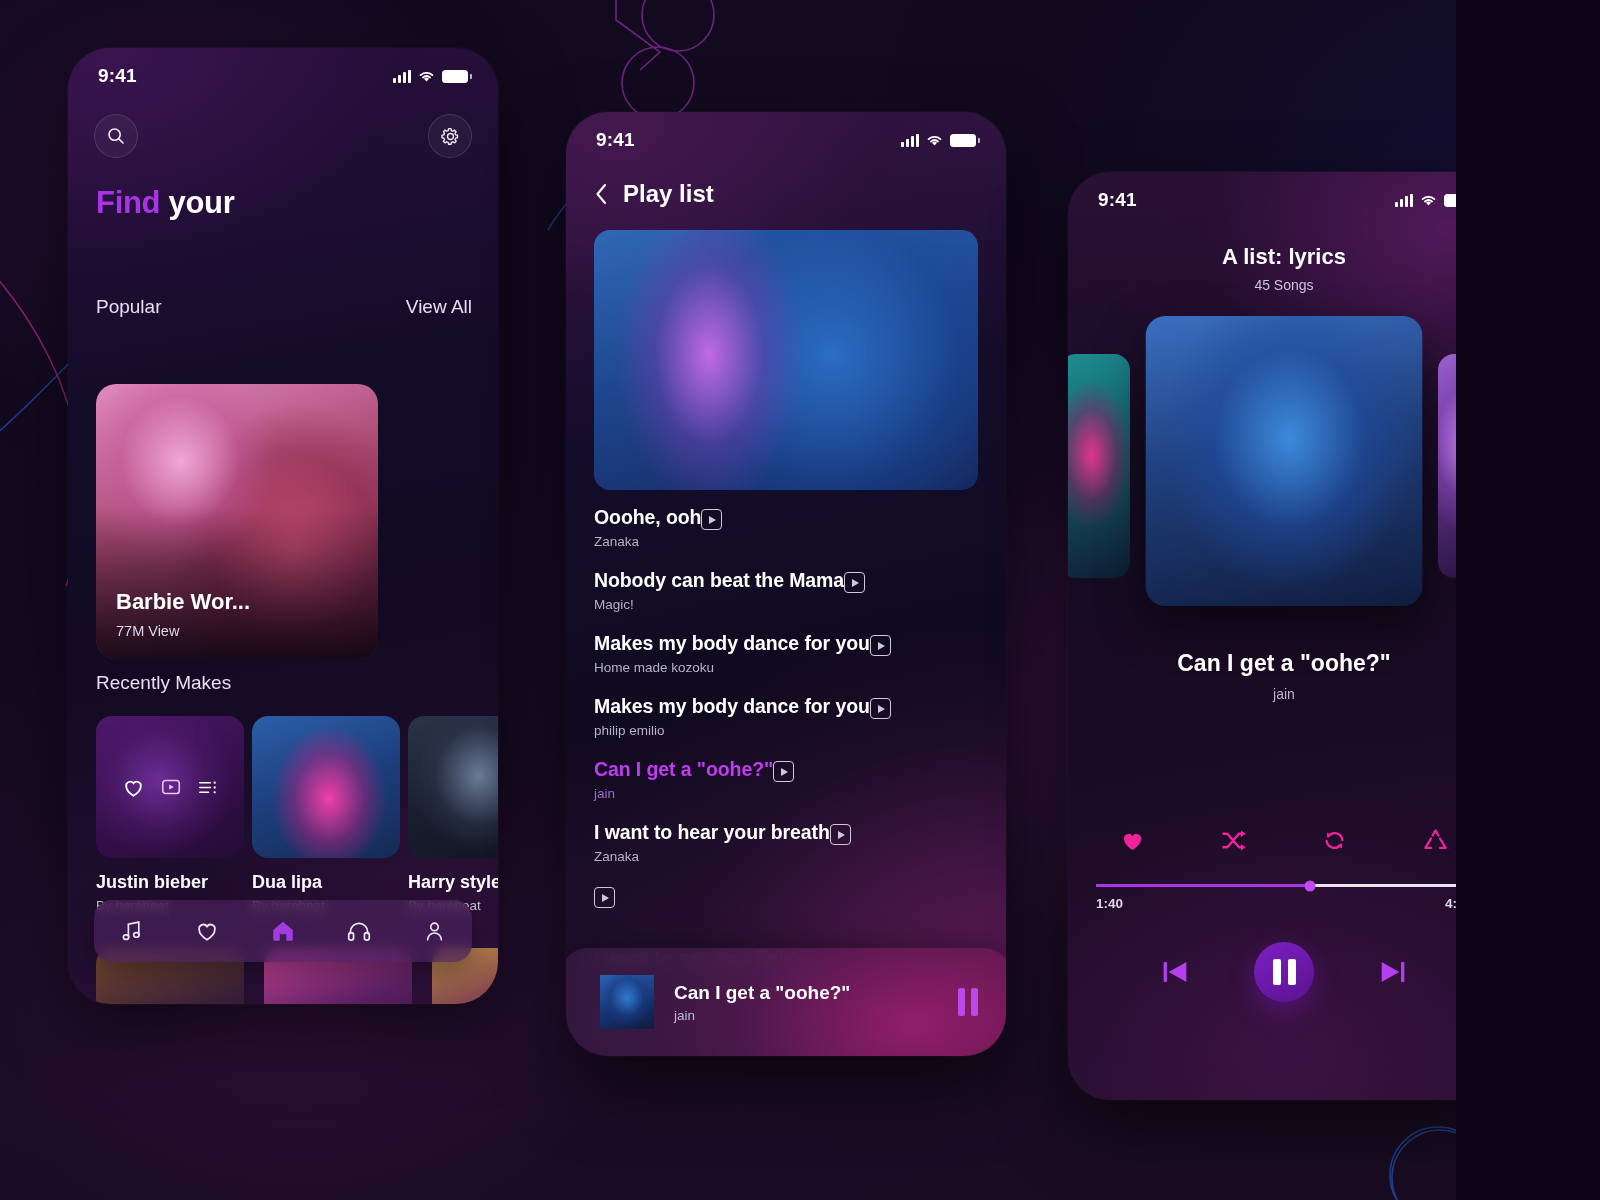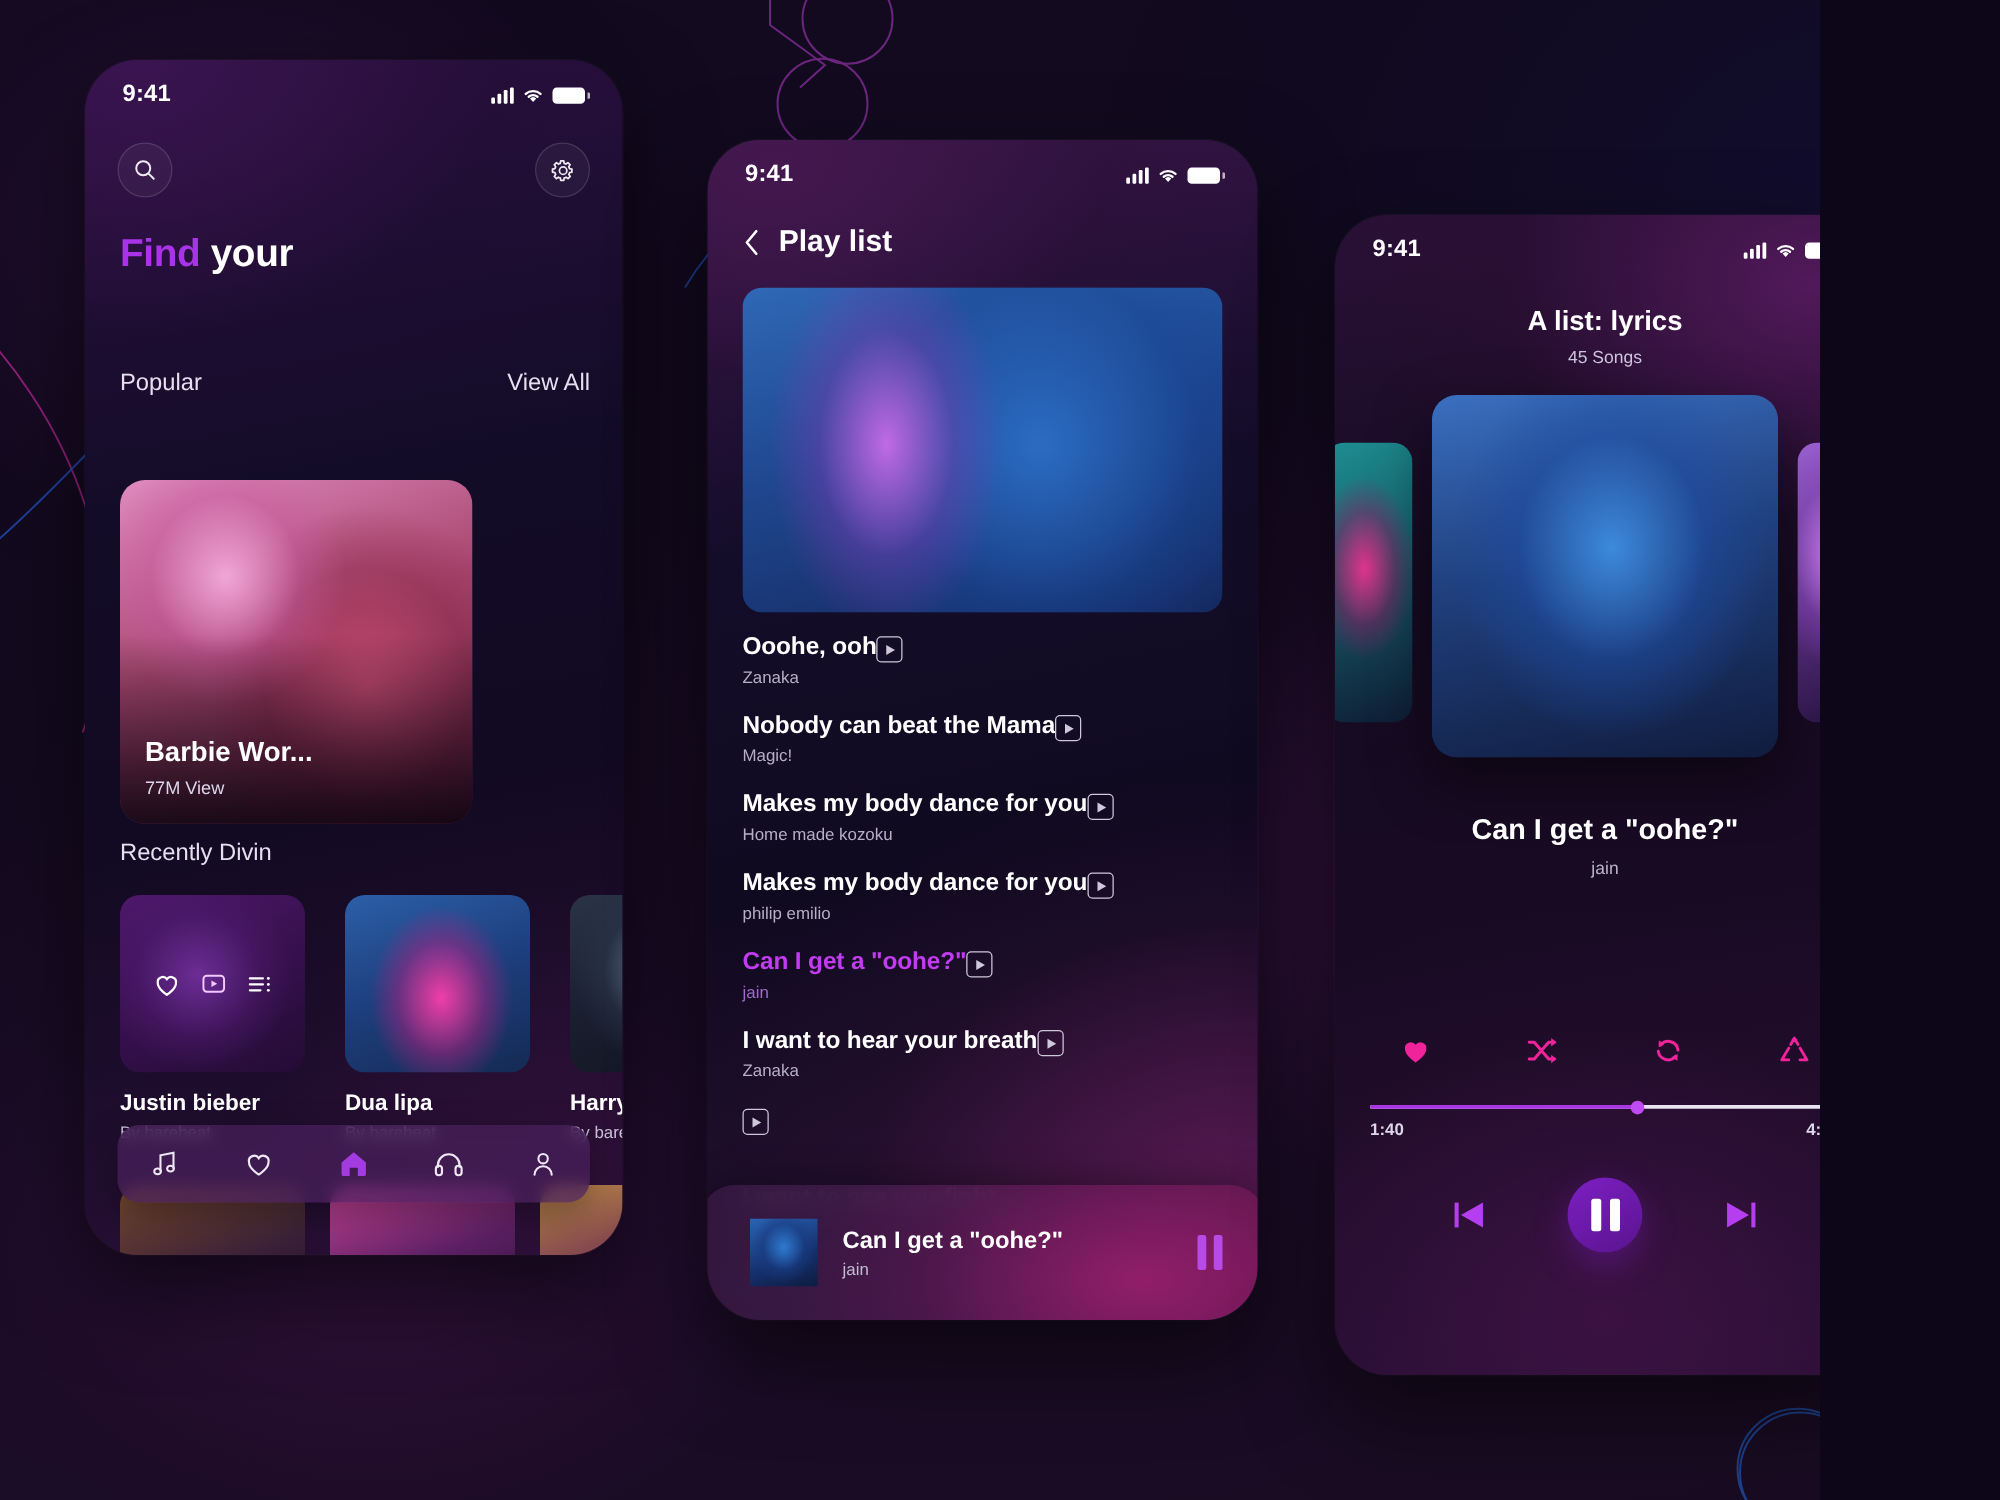--- a/index.html
+++ b/index.html
@@ -120,21 +120,21 @@
   .pop-card .shade {
     position: absolute; inset: 0;
     background: linear-gradient(to bottom, rgba(0,0,0,0) 45%, rgba(5,2,12,0.82) 100%);
   }
   .pop-meta { position: absolute; left: 20px; bottom: 20px; }
   .pop-name { color: #fff; font-size: 22px; font-weight: bold; white-space: nowrap; }
   .pop-views { color: #ded6ea; font-size: 14.5px; margin-top: 8px; }
 
   .recent-row {
     position: absolute; top: 668px; left: 28px;
-    display: flex; gap: 32px;
+    display: flex; gap: 8px;
   }
   .rec-item { width: 148px; flex: 0 0 auto; }
   .rec-art {
     position: relative; width: 148px; height: 142px;
     border-radius: 16px; overflow: hidden;
   }
   .rec-over {
     position: absolute; inset: 0;
     display: flex; align-items: center; justify-content: center; gap: 14px;
     background: rgba(52,12,70,0.35);
@@ -394,21 +394,21 @@
           <div class="art art-barbie"></div>
           <div class="shade"></div>
           <div class="pop-meta">
             <div class="pop-name">Barbie Wor...</div>
             <div class="pop-views">77M  View</div>
           </div>
         </div>
       </div>
 
       <div class="sec-head" style="top: 624px;">
-        <div class="sec-title">Recently Divin</div>
+        <div class="sec-title">Recently Makes</div>
       </div>
 
       <div class="recent-row">
         <div class="rec-item">
           <div class="rec-art">
             <div class="art art-justin" style="position:absolute;inset:0;"></div>
             <div class="rec-over">
               <svg width="25" height="25" viewBox="0 0 24 24">
                 <path fill="none" stroke="#fff" stroke-width="1.7" d="M12 20s-7-4.4-7-9.1A3.9 3.9 0 0 1 12 8a3.9 3.9 0 0 1 7 2.9C19 15.6 12 20 12 20z"></path>
               </svg>

